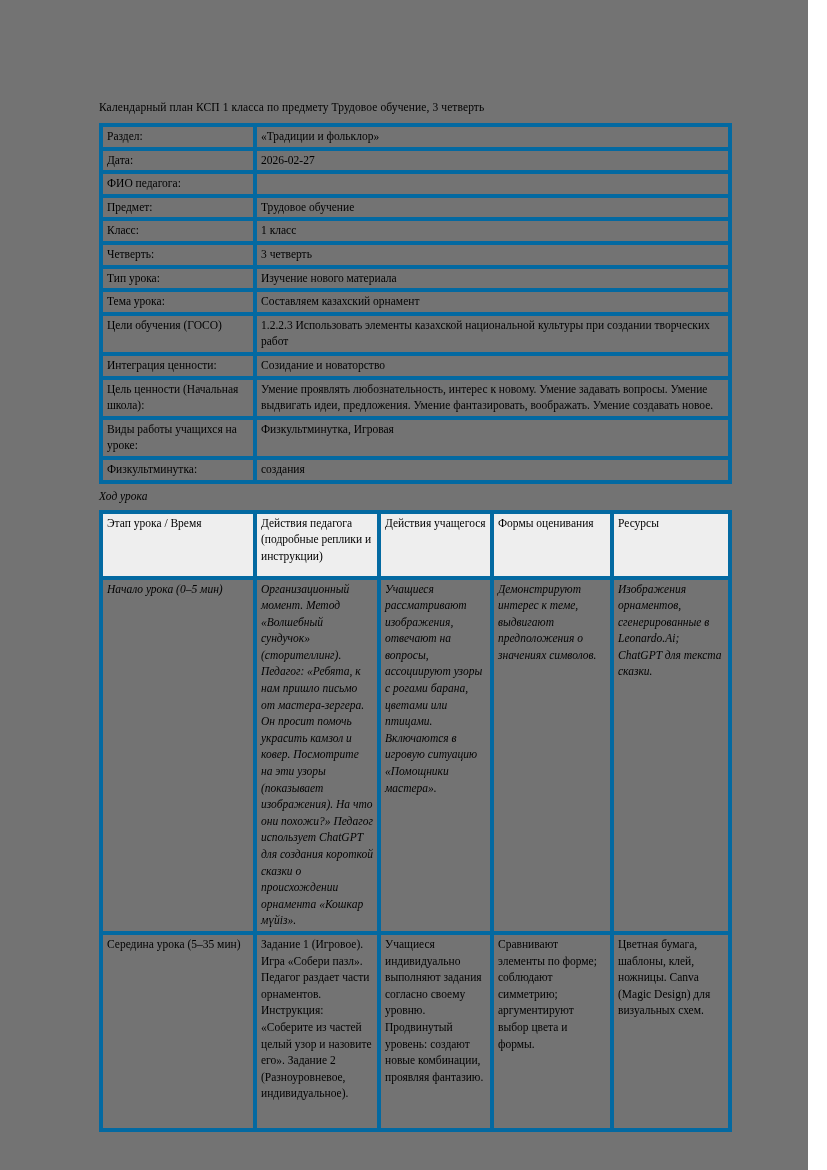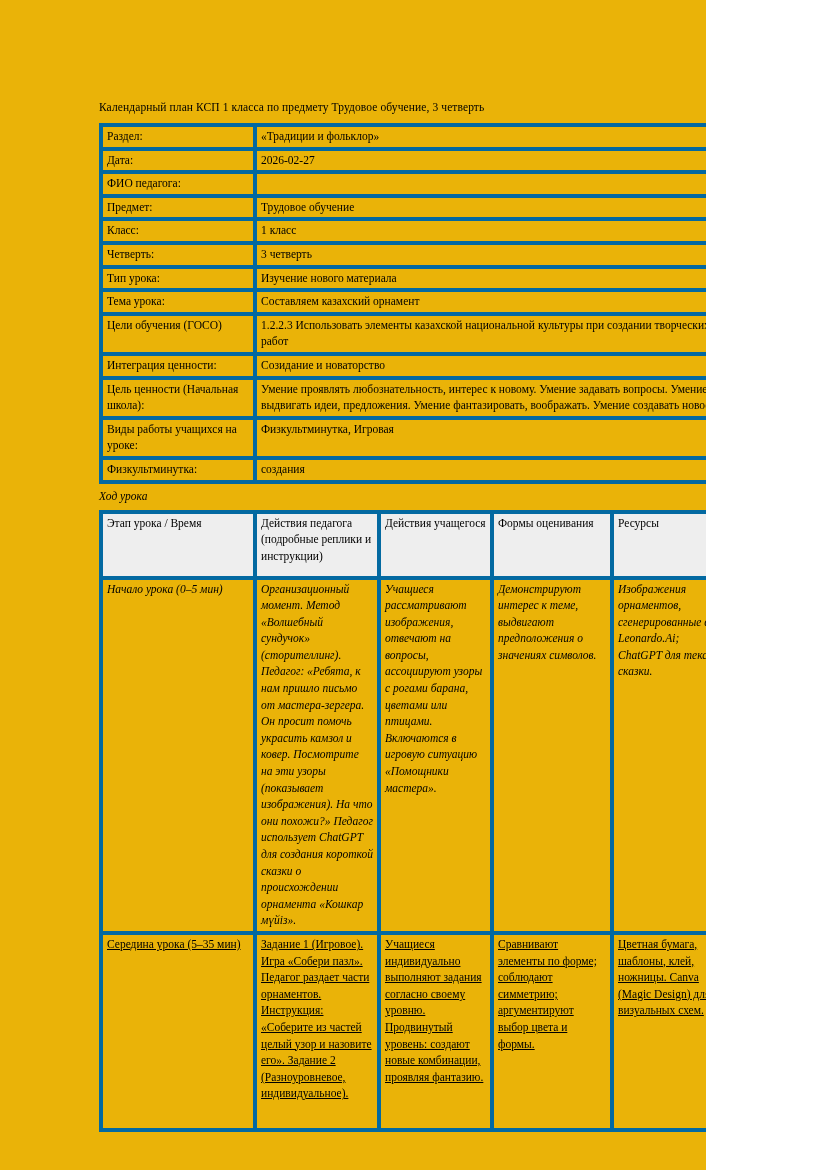--- a/index.html
+++ b/index.html
@@ -6,23 +6,23 @@
     margin: 0;
     padding: 0;
     background: #ffffff;
   }
   body {
     font-family: "Liberation Serif", "DejaVu Serif", serif;
     color: #000000;
   }
   .page {
     position: relative;
-    width: 706px;
+    width: 808px;
     height: 1170px;
-    background: #eab308;
+    background: #737373;
     overflow: hidden;
     box-sizing: border-box;
   }
   .content {
     position: absolute;
     left: 99px;
     top: 99px;
     width: 629px;
   }
   .doc-title {
@@ -64,21 +64,21 @@
   #flow-table col.c1 { width: 154px; }
   #flow-table col.c2 { width: 124px; }
   #flow-table col.c3 { width: 113px; }
   #flow-table col.c4 { width: 120px; }
   #flow-table col.c5 { width: 118px; }
   #flow-table thead td {
     background: #eeeeee;
   }
   #flow-table thead tr { height: 66px; }
   #flow-table tbody tr.row-start { height: 355px; font-style: italic; }
-  #flow-table tbody tr.row-middle { height: 197px; text-decoration: underline; }
+  #flow-table tbody tr.row-middle { height: 197px; }
 </style>
 </head>
 <body>
 
 <div class="page">
   <div class="content">
 
     <p class="doc-title">Календарный план КСП 1 класса по предмету Трудовое обучение, 3 четверть</p>
 
     <table id="info-table">

